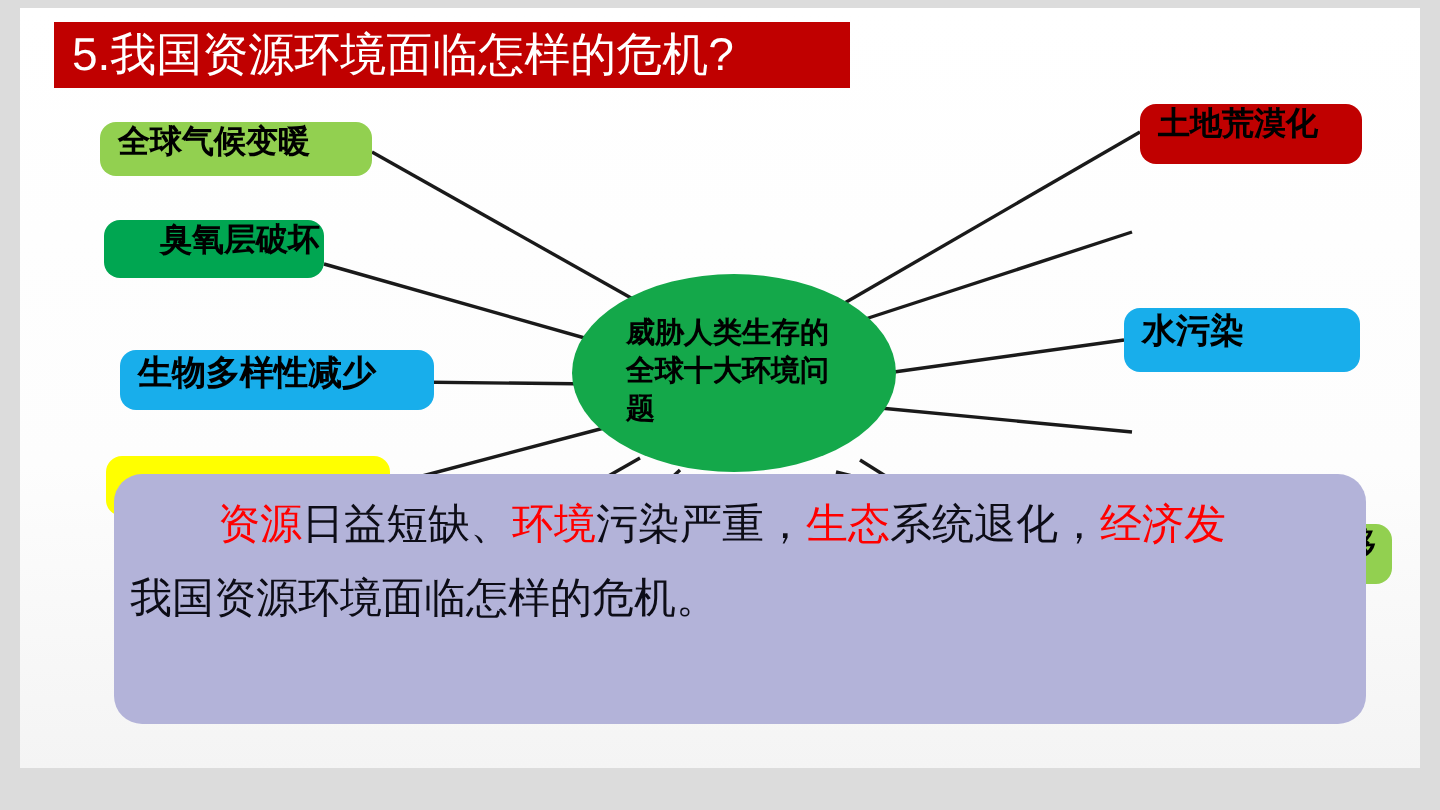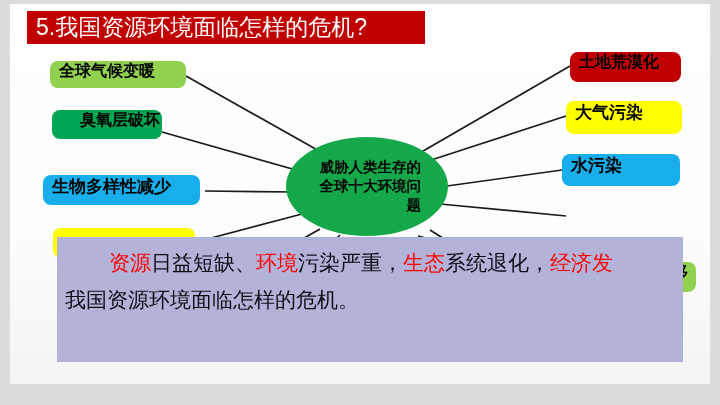--- a/index.html
+++ b/index.html
@@ -37,21 +37,21 @@
 
   
   #center-node{
     position:absolute;left:276px;top:133px;width:162px;height:99px;
     background:#14a84a;
     border-radius:50%;
     display:flex;align-items:center;justify-content:center;
   }
   #center-node .ctext{
     color:#000;font-weight:bold;font-size:14.5px;line-height:19px;
-    text-align:right;width:108px;letter-spacing:0px;
+    text-align:left;width:108px;letter-spacing:0px;
   }
 
   
   .chip{
     position:absolute;
     display:flex;align-items:flex-start;
     border-radius:8px;
     font-weight:bold;
     box-sizing:border-box;
     padding-left:9px;
@@ -65,20 +65,21 @@
   .chip.dr{ background:#c00000; color:#000; }
   .chip.gn{ background:#00a651; color:#000; }
   .chip.lg2{ background:#92d050; color:#000; }
 
   
   #textbox{
     position:absolute;left:47px;top:233px;width:626px;height:125px;
     background:#b3b3d9;
     box-sizing:border-box;
     padding:7px 8px 0 8px;
+    border-radius:14px;
   }
   #textbox .line{
     font-size:21px;line-height:37px;color:#0d0d17;
     white-space:nowrap;font-weight:400;
   }
   #textbox .line:first-child{ text-indent:44px; }
   .rd{ color:#ff0000; }
 </style>
 </head>
 <body>
@@ -117,35 +118,32 @@
     </div>
 
     <div class="chip lg" style="left:40px;top:57px;width:136px;height:27px;font-size:16px;">
       <span>全球气候变暖</span>
     </div>
 
     <div class="chip dg" style="left:42px;top:106px;width:110px;height:29px;font-size:16px;padding-left:28px;">
       <span>臭氧层破坏</span>
     </div>
 
-    <div class="chip cy" style="left:33px;top:171px;width:157px;height:30px;font-size:17px;">
+    <div class="chip cy" style="left:50px;top:171px;width:157px;height:30px;font-size:17px;">
       <span>生物多样性减少</span>
     </div>
 
     <div class="chip ye" style="left:43px;top:224px;width:142px;height:30px;font-size:16px;">
       <span></span>
     </div>
 
     <div class="chip dr" style="left:560px;top:48px;width:111px;height:30px;font-size:16px;color:#000;">
       <span>土地荒漠化</span>
     </div>
 
-    <div class="chip ye" style="left:556px;top:97px;width:116px;height:33px;font-size:17px;">
-      <span>大气污染</span>
-    </div>
 
     <div class="chip cy" style="left:552px;top:150px;width:118px;height:32px;font-size:17px;">
       <span>水污染</span>
     </div>
 
 
     <div class="chip lg2" style="left:632px;top:258px;width:54px;height:30px;font-size:16px;justify-content:flex-end;padding-right:8px;padding-left:0;">
       <span>移</span>
     </div>
 

